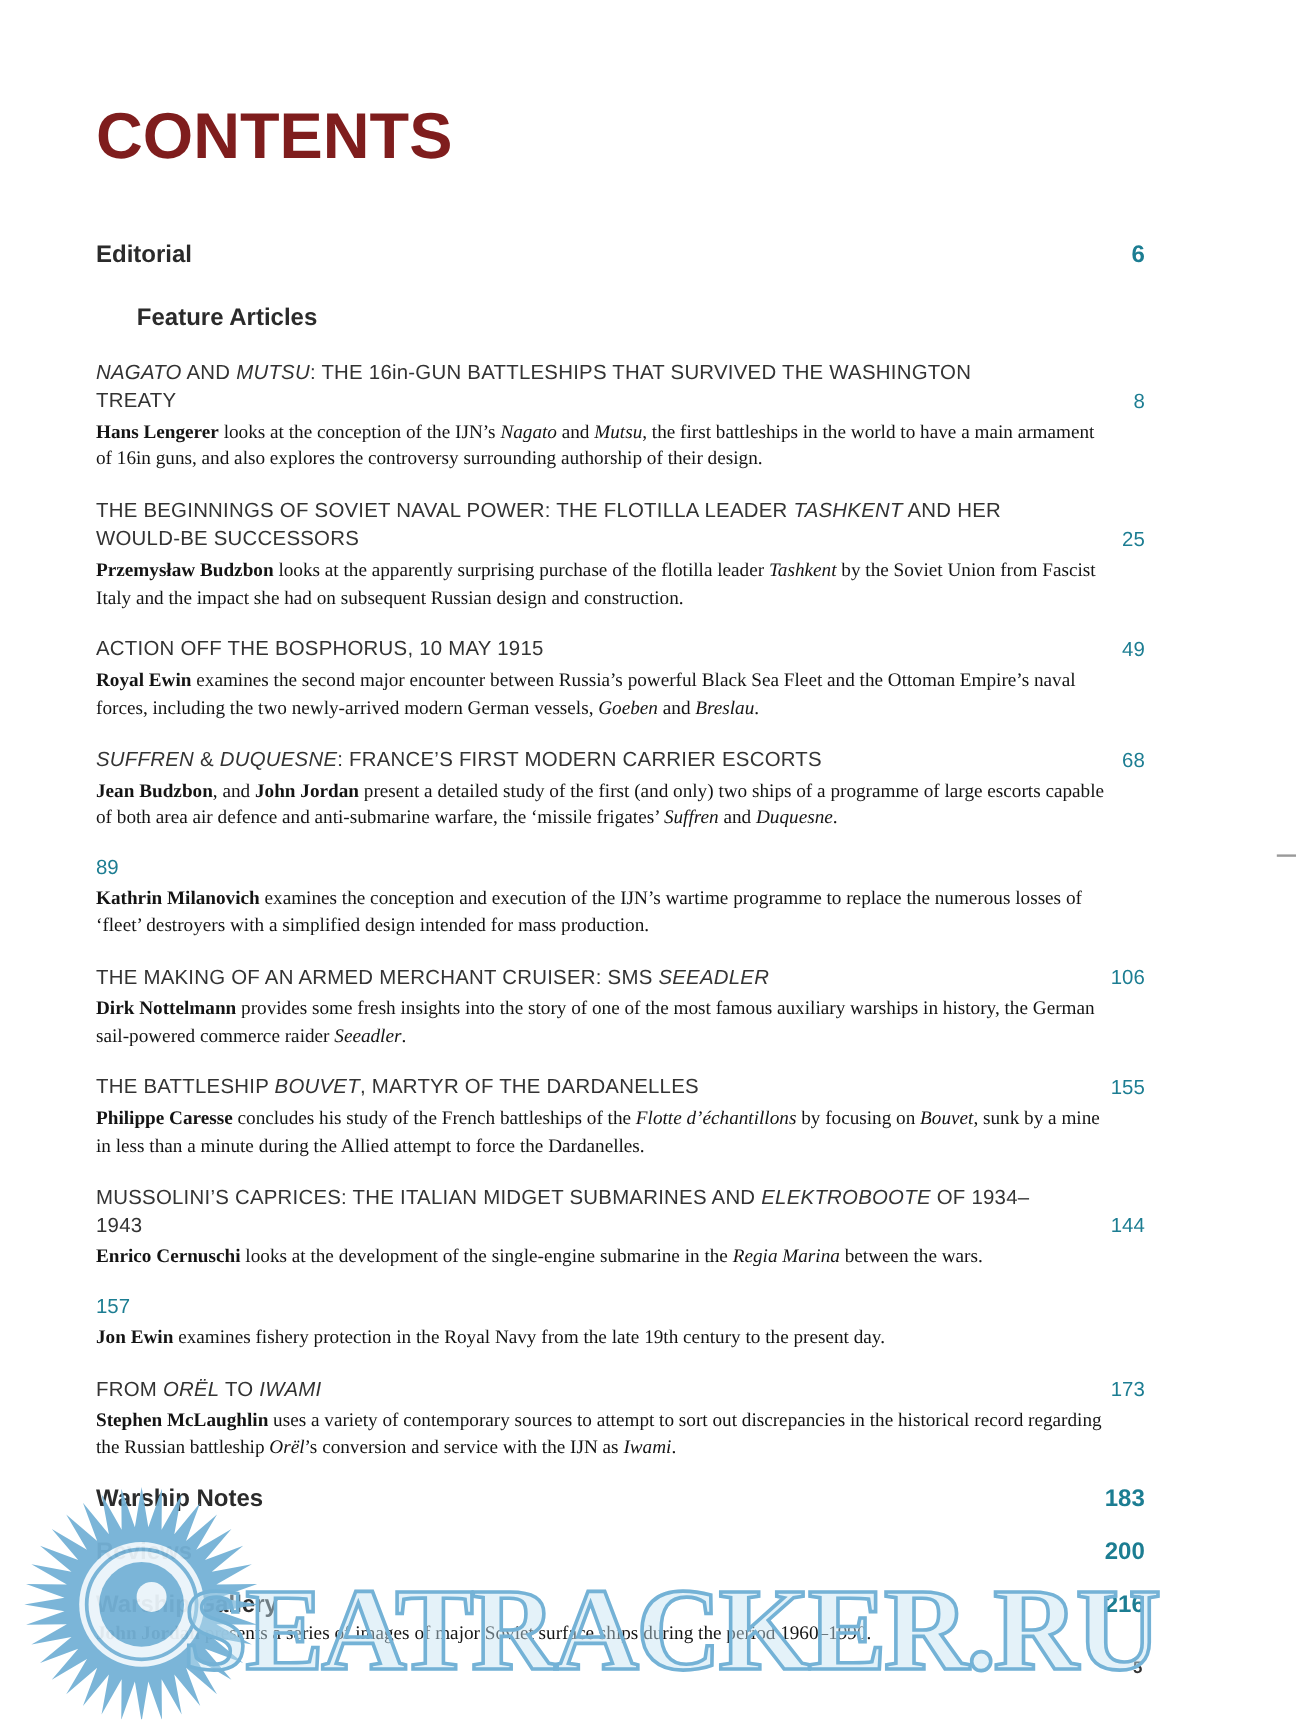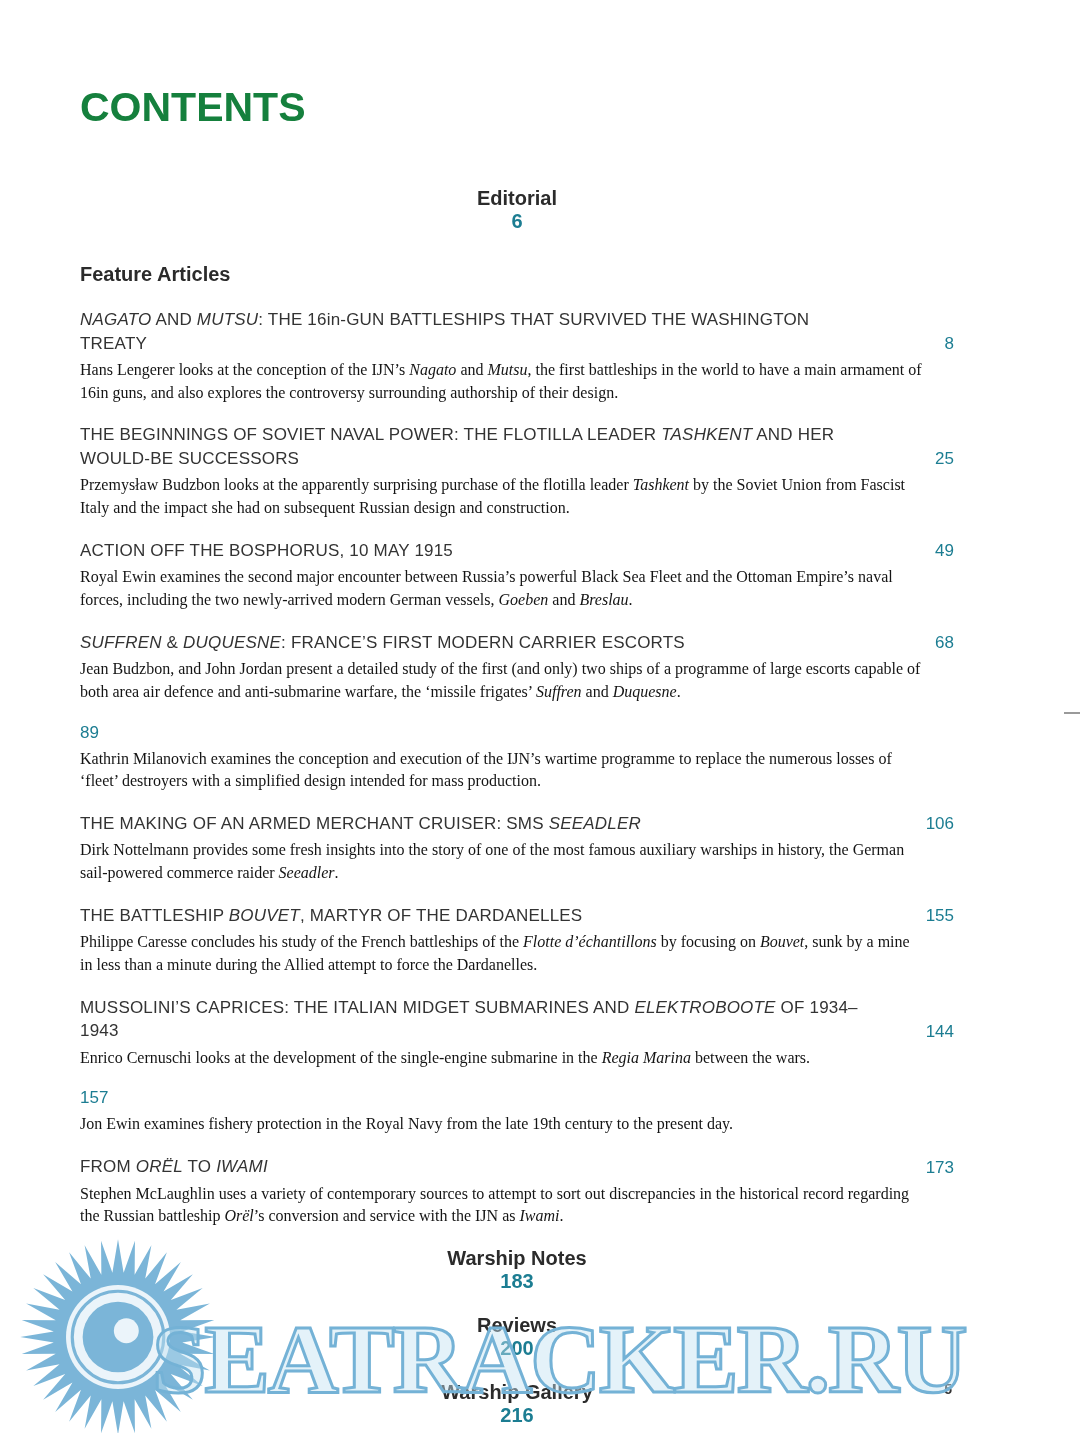--- a/index.html
+++ b/index.html
@@ -8,52 +8,51 @@
     width:1080px;height:1433px;
     background:#ffffff;
     font-family:"Liberation Sans", sans-serif;
     overflow:hidden;
   }
   .content{
     position:absolute;left:80px;top:0;width:874px;
   }
   .doc-title{
     margin:86px 0 58px 0;
-    font-size:41px;line-height:1.05;font-weight:bold;
-    letter-spacing:0px;color:#15803d;
+    font-size:54px;line-height:1.05;font-weight:bold;
+    letter-spacing:0px;color:#7f1d1d;
   }
   .section-row{
-    display:flex;justify-content:space-between;align-items:center;
+    display:flex;justify-content:space-between;align-items:flex-start;
     font-size:20px;font-weight:bold;color:#2b2b2b;
     margin-bottom:30px;
-    flex-direction:column;
   }
   .section-row .sec-page{
     color:var(--accent,#1c7d92);font-weight:bold;font-size:20px;white-space:nowrap;
   }
   .feature-header{
-    font-size:20px;font-weight:bold;color:#2b2b2b;margin-bottom:22px;
+    font-size:20px;font-weight:bold;color:#2b2b2b;margin-bottom:22px;margin-left:34px;
   }
   .article{margin-bottom:19px;}
   .article-head{
     display:flex;justify-content:space-between;align-items:flex-end;gap:22px;
   }
   .article-title{
     font-size:17px;line-height:1.38;color:#333333;
     max-width:800px;letter-spacing:0.2px;
   }
   .article-page{
     font-size:17px;color:var(--accent,#1c7d92);white-space:nowrap;padding-bottom:1px;
   }
   .article-desc{
     font-family:"Liberation Serif", serif;
     font-size:16px;line-height:1.42;color:#141414;
     margin-top:4px;max-width:846px;
   }
-  .article-desc strong{font-weight:normal;}
+  .article-desc strong{font-weight:bold;}
   .gallery-desc{margin-top:2px;margin-bottom:0;}
   .bottom-rows .section-row{margin-bottom:21px;}
   .page-number{
     position:absolute;right:128px;bottom:36px;
     font-size:14px;font-weight:bold;color:#333333;
   }
   .edge-mark{
     position:absolute;right:0;top:712px;width:16px;height:2px;background:#9a9a9a;
   }
   .watermark{

